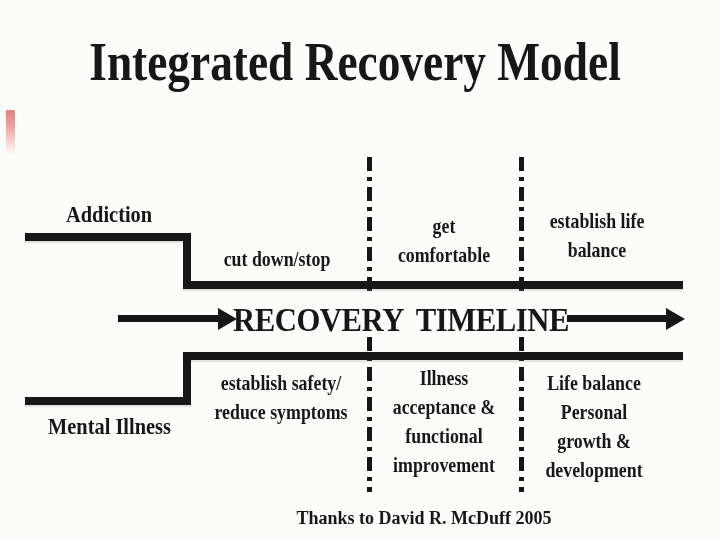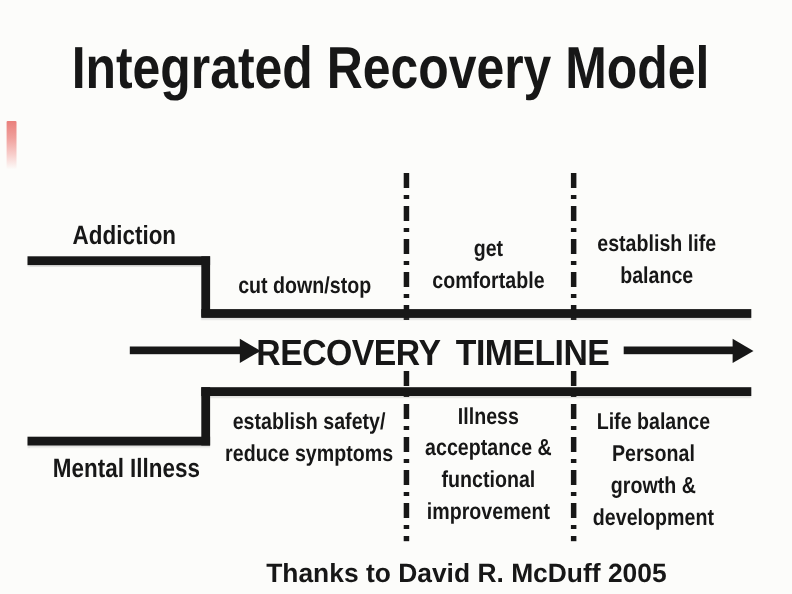--- a/index.html
+++ b/index.html
@@ -5,21 +5,21 @@
   :root{
     --ink:#171717;
     --bg:#fcfcfa;
   }
   html,body{margin:0;padding:0;}
   .slide{
     position:relative;
     width:720px;height:540px;
     background:var(--bg);
     overflow:hidden;
-    font-family:Liberation Sans, sans-serif;
+    font-family:Liberation Serif, serif;
     color:var(--ink);
   }
   .scan-mark{
     position:absolute;left:6px;top:110px;width:9px;height:44px;
     background:linear-gradient(to bottom,#e9807c 0%,#f0a09c 35%,#f8cfcc 70%,rgba(250,225,223,0) 100%);
     border-radius:1px;
   }
   .title{
     position:absolute;left:355px;top:31px;
     font-size:54px;font-weight:bold;white-space:nowrap;
@@ -55,21 +55,21 @@
   }
   .arrow-shaft{position:absolute;height:7px;background:var(--ink);}
   .arrow-head{
     position:absolute;width:0;height:0;
     border-top:11px solid transparent;
     border-bottom:11px solid transparent;
     border-left:19px solid var(--ink);
   }
   .caption{
     position:absolute;left:424px;top:508px;
-    font-size:24px;font-weight:bold;white-space:nowrap;
+    font-size:18px;font-weight:bold;white-space:nowrap;
     transform:translateX(-50%);
   }
 </style>
 </head>
 <body>
 
 <div class="slide">
 
   <div class="scan-mark"></div>
 

